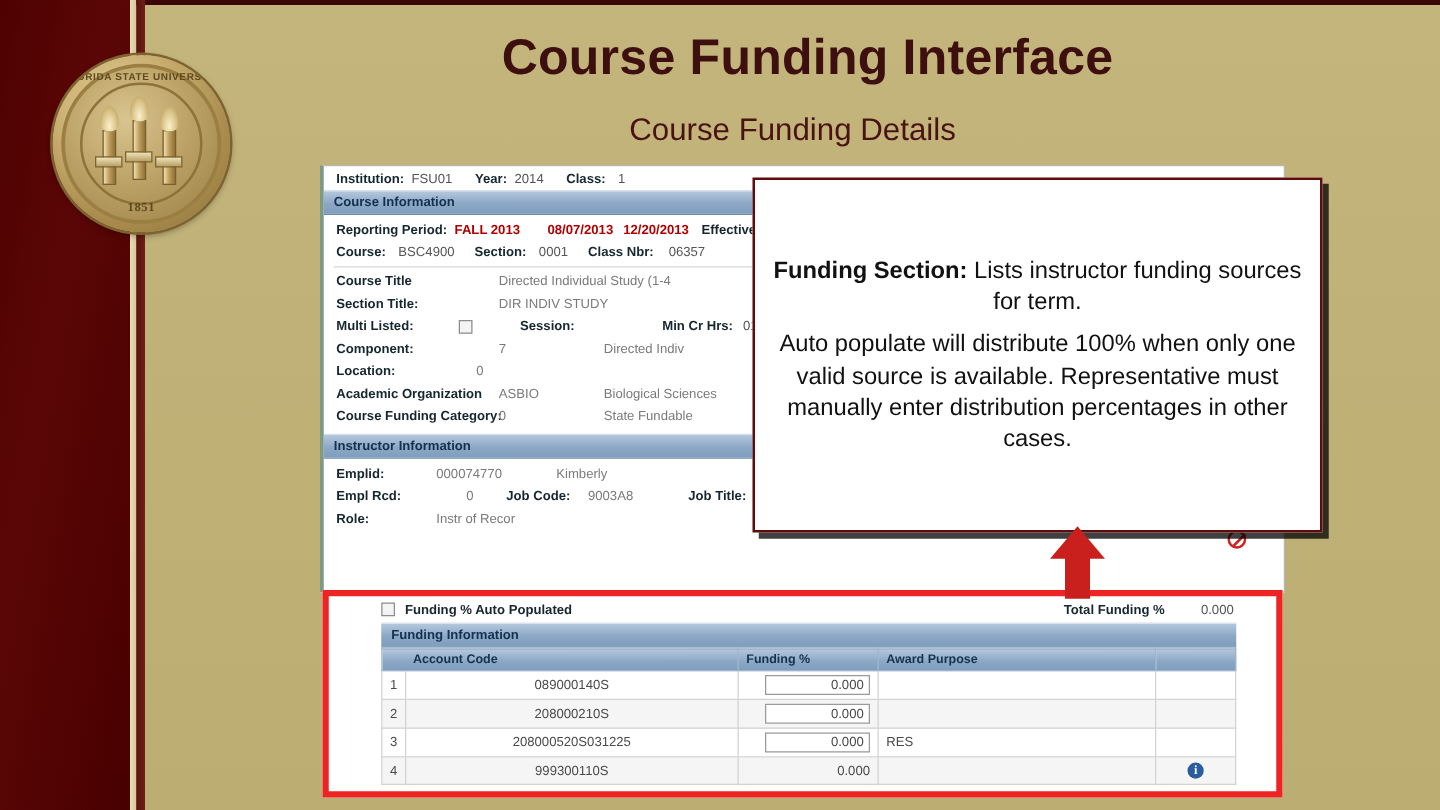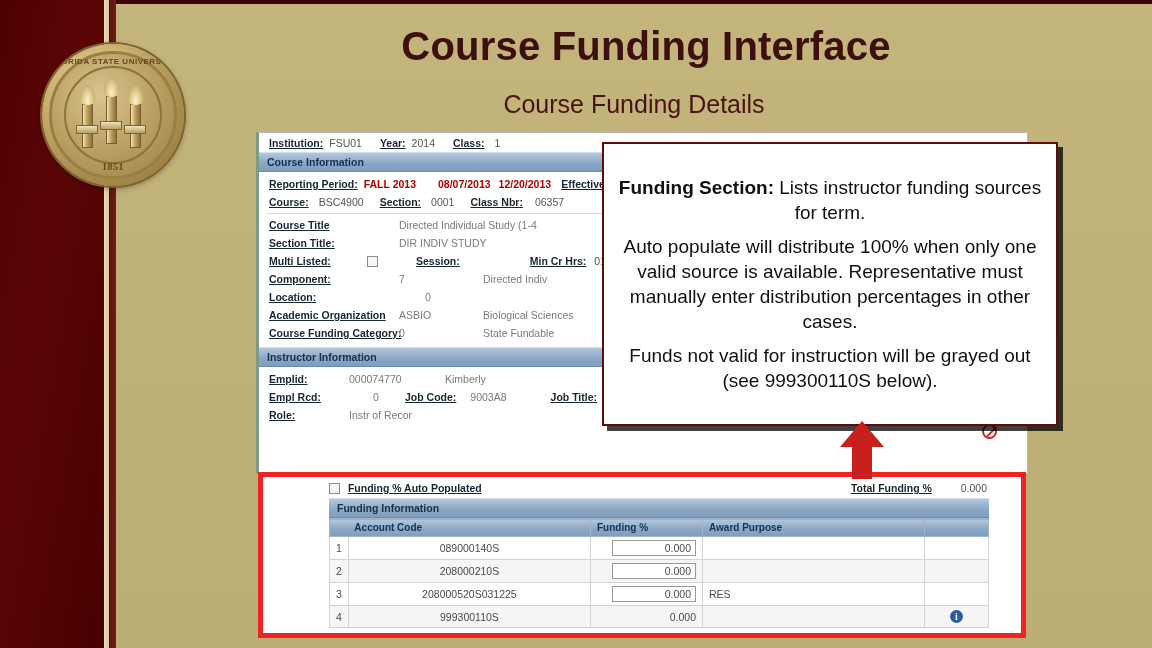--- a/index.html
+++ b/index.html
@@ -100,21 +100,21 @@
     border-left: 3px solid #7d9a86;
     font-size: 10.5px; color: #1b1b1b;
     overflow: hidden;
   }
   .sec-bar {
     background: linear-gradient(180deg,#b5c7dd 0%, #8ca8c6 55%, #7f9dbd 100%);
     color: #13314f; font-weight: bold; font-size: 10.5px;
     padding: 3px 8px; border-top: 1px solid #d4e0ec; border-bottom: 1px solid #6b8aab;
   }
   .row { padding: 3px 10px; display: flex; align-items: center; white-space: nowrap; }
-  .lbl { font-weight: bold; color: #16272f; text-decoration: underline; }
+  .lbl { font-weight: bold; color: #16272f; }
   .val { color: #555; }
   .grey { color: #7a7a7a; }
   .cb {
     display: inline-block; width: 11px; height: 11px;
     border: 1px solid #8d8d8d; background: #f4f4f4; vertical-align: -2px;
   }
   .cb.checked { background: #e9e9e9; position: relative; }
   .cb.checked::after {
     content: "✓"; position: absolute; left: 0px; top: -4px;
     font-size: 11px; color: #8a8a8a;
@@ -135,21 +135,21 @@
   }
 
   
   #funding-box {
     position: absolute; left: 258px; top: 472px; width: 768px; height: 166px;
     border: 5px solid #ee2424; background: #ffffff;
     overflow: hidden;
   }
   #funding-inner {
     position: absolute; inset: 0 0 0 0;
-    padding: 5px 8px 0 66px;
+    padding: 5px 8px 0 42px;
     font-size: 10.5px;
     border-radius: 16px;
   }
   .fund-top {
     display: flex; align-items: center; justify-content: space-between;
     padding-right: 26px; margin-bottom: 4px;
   }
   table.ftable { width: calc(100% - 24px); border-collapse: collapse; }
   table.ftable th {
     background: linear-gradient(180deg,#b5c7dd 0%, #8ca8c6 55%, #7f9dbd 100%);
@@ -285,21 +285,21 @@
       <span class="lbl" style="margin-left:28px">Max</span>
     </div>
 
     <div class="row">
       <span class="lbl" style="width:130px">Component:</span>
       <span class="grey" style="width:84px">7</span>
       <span class="grey">Directed Indiv</span>
     </div>
 
     <div class="row">
-      <span class="lbl" style="width:156px">Location:</span>
+      <span class="lbl" style="width:112px">Location:</span>
       <span class="grey">0</span>
     </div>
 
     <div class="row">
       <span class="lbl" style="width:130px">Academic Organization</span>
       <span class="grey" style="width:84px">ASBIO</span>
       <span class="grey">Biological Sciences</span>
     </div>
 
     <div class="row">
@@ -395,21 +395,20 @@
           </tbody>
       </table>
     </div>
   </div>
 
   <div id="callout">
     <div>
       <b>Funding Section:</b><span> Lists instructor funding sources for term.</span>
     </div>
     <div>Auto populate will distribute 100% when only one valid source is available. Representative must manually enter distribution percentages in other cases.</div>
-    <div>Funds not valid for instruction will be grayed out (see 999300110S below).</div>
   </div>
 
   <div id="arrow">
     <div class="arrow-head"></div>
     <div class="arrow-stem"></div>
   </div>
 
 </div>
 
 </body></html>

